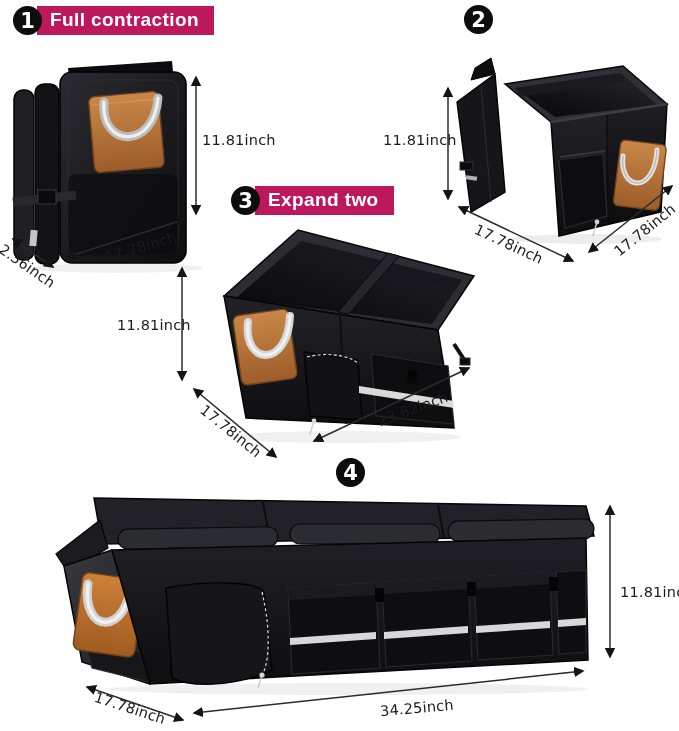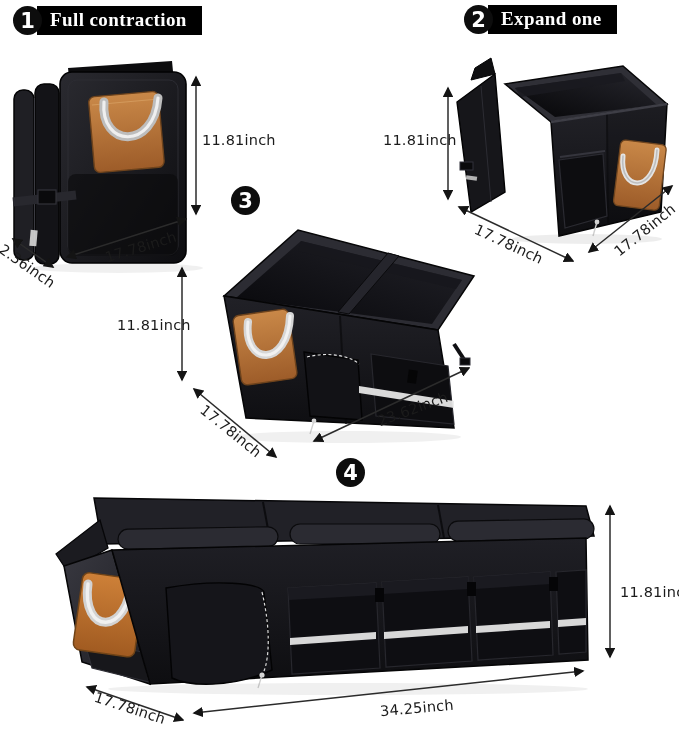--- a/index.html
+++ b/index.html
@@ -9,24 +9,24 @@
   }
   
   .badge{position:absolute;display:flex;align-items:center;}
   .badge-num{
     width:29px;height:29px;border-radius:50%;background:#0d0d0d;color:#ffffff;
     display:flex;align-items:center;justify-content:center;
     font-size:21px;font-weight:800;z-index:3;
     font-family:"DejaVu Sans",sans-serif;
   }
   .badge-label{
-    background:#000000;color:#ffffff;font-weight:800;font-size:19px;
+    background:#be185d;color:#ffffff;font-weight:800;font-size:19px;
     padding:3px 15px 4px 13px;margin-left:-5px;white-space:nowrap;
     letter-spacing:.4px;z-index:2;
-    font-family:Liberation Serif, serif;
+    font-family:Liberation Sans, sans-serif;
   }
   
   .dim{
     position:absolute;color:#1b1b1b;font-size:14.5px;white-space:nowrap;
     font-family:"DejaVu Sans",sans-serif;letter-spacing:.2px;
   }
   .product{position:absolute;}
   svg{display:block;}
   .overlay{position:absolute;left:0;top:0;pointer-events:none;}
 </style>
@@ -35,25 +35,25 @@
 
 <div class="canvas">
 
   <div class="badge" style="left:13px;top:6px;">
     <div class="badge-num">1</div>
     <div class="badge-label">Full contraction</div>
   </div>
 
   <div class="badge" style="left:464px;top:5px;">
     <div class="badge-num">2</div>
-    <div class="badge-label">Expand one</div>
   </div>
 
   <div class="badge" style="left:231px;top:186px;">
     <div class="badge-num">3</div>
+    <div class="badge-label">Expand two</div>
   </div>
 
   <div class="badge" style="left:336px;top:458px;">
     <div class="badge-num">4</div>
   </div>
 
   <div class="product" style="left:8px;top:52px;">
     <svg width="195" height="225" viewBox="0 0 195 225">
       <defs>
         <linearGradient id="g1m" x1="0" y1="0" x2="1" y2="1">

